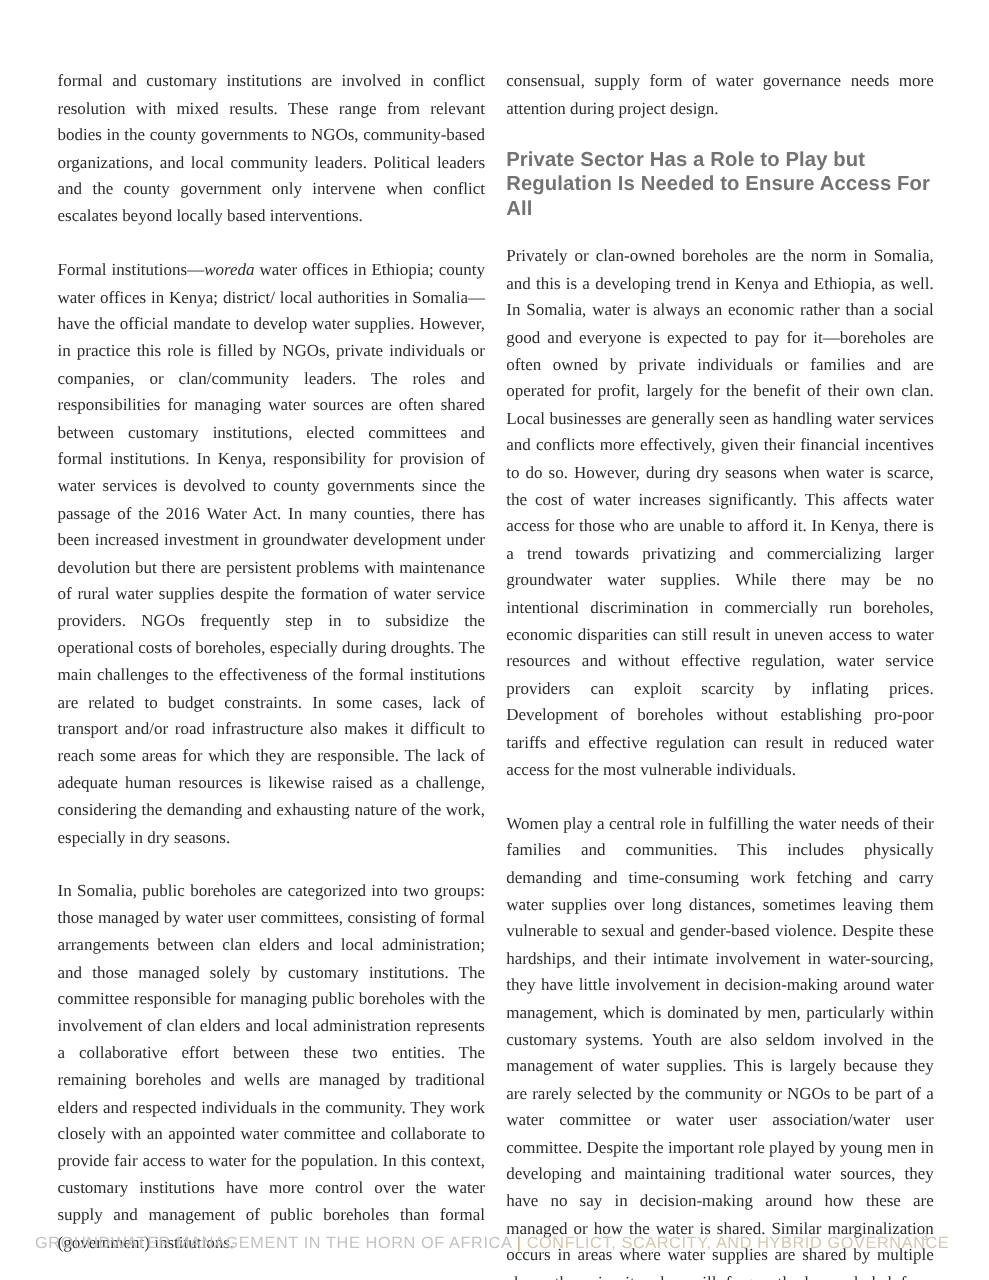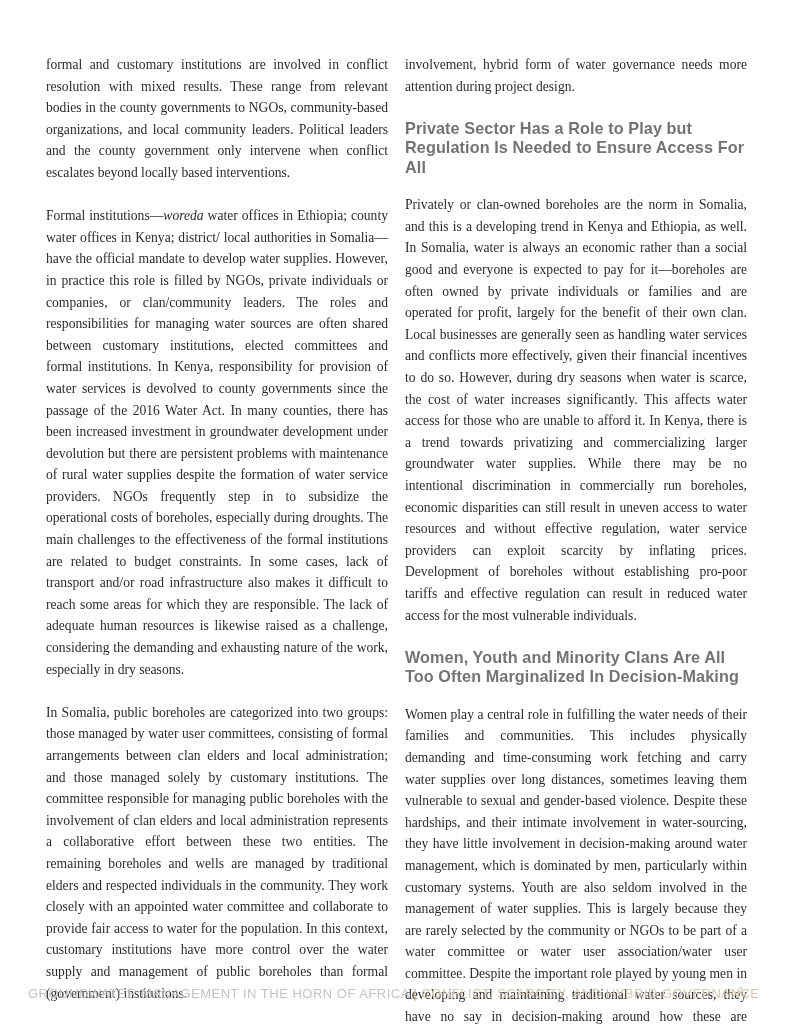--- a/index.html
+++ b/index.html
@@ -43,24 +43,23 @@
 <body>
 
 <div class="col col-left">
   <p>formal and customary institutions are involved in conflict resolution with mixed results. These range from relevant bodies in the county governments to NGOs, community-based organizations, and local community leaders. Political leaders and the county government only intervene when conflict escalates beyond locally based interventions.</p>
   <p><span>Formal institutions—</span><em>woreda</em><span> water offices in Ethiopia; county water offices in Kenya; district/ local authorities in Somalia—have the official mandate to develop water supplies. However, in practice this role is filled by NGOs, private individuals or companies, or clan/community leaders. The roles and responsibilities for managing water sources are often shared between customary institutions, elected committees and formal institutions. In Kenya, responsibility for provision of water services is devolved to county governments since the passage of the 2016 Water Act. In many counties, there has been increased investment in groundwater development under devolution but there are persistent problems with maintenance of rural water supplies despite the formation of water service providers. NGOs frequently step in to subsidize the operational costs of boreholes, especially during droughts. The main challenges to the effectiveness of the formal institutions are related to budget constraints. In some cases, lack of transport and/or road infrastructure also makes it difficult to reach some areas for which they are responsible. The lack of adequate human resources is likewise raised as a challenge, considering the demanding and exhausting nature of the work, especially in dry seasons.</span></p>
   <p>In Somalia, public boreholes are categorized into two groups: those managed by water user committees, consisting of formal arrangements between clan elders and local administration; and those managed solely by customary institutions. The committee responsible for managing public boreholes with the involvement of clan elders and local administration represents a collaborative effort between these two entities. The remaining boreholes and wells are managed by traditional elders and respected individuals in the community. They work closely with an appointed water committee and collaborate to provide fair access to water for the population. In this context, customary institutions have more control over the water supply and management of public boreholes than formal (government) institutions.</p>
 
 </div>
 
 <div class="col col-right">
-  <p>involvement, hybrid form of water governance needs more attention during project design.</p>
+  <p>consensual, supply form of water governance needs more attention during project design.</p>
   <h2 class="section-heading">Private Sector Has a Role to Play but Regulation Is Needed to Ensure Access For All</h2>
   <p>Privately or clan-owned boreholes are the norm in Somalia, and this is a developing trend in Kenya and Ethiopia, as well. In Somalia, water is always an economic rather than a social good and everyone is expected to pay for it—boreholes are often owned by private individuals or families and are operated for profit, largely for the benefit of their own clan. Local businesses are generally seen as handling water services and conflicts more effectively, given their financial incentives to do so. However, during dry seasons when water is scarce, the cost of water increases significantly. This affects water access for those who are unable to afford it. In Kenya, there is a trend towards privatizing and commercializing larger groundwater water supplies. While there may be no intentional discrimination in commercially run boreholes, economic disparities can still result in uneven access to water resources and without effective regulation, water service providers can exploit scarcity by inflating prices. Development of boreholes without establishing pro-poor tariffs and effective regulation can result in reduced water access for the most vulnerable individuals.</p>
-  <h2 class="section-heading">Women, Youth and Minority Clans Are All Too Often Marginalized In Decision-Making</h2>
   <p class="last">Women play a central role in fulfilling the water needs of their families and communities. This includes physically demanding and time-consuming work fetching and carry water supplies over long distances, sometimes leaving them vulnerable to sexual and gender-based violence. Despite these hardships, and their intimate involvement in water-sourcing, they have little involvement in decision-making around water management, which is dominated by men, particularly within customary systems. Youth are also seldom involved in the management of water supplies. This is largely because they are rarely selected by the community or NGOs to be part of a water committee or water user association/water user committee. Despite the important role played by young men in developing and maintaining traditional water sources, they have no say in decision-making around how these are managed or how the water is shared. Similar marginalization occurs in areas where water supplies are shared by multiple clans, the minority clan will frequently be excluded from management committees and have little or no say in decisions around water sharing.</p>
 </div>
 
 <div class="footer">
   <span>GROUNDWATER MANAGEMENT IN THE HORN OF AFRICA</span>
   <span class="sep">|</span>
   <span class="subtitle">CONFLICT, SCARCITY, AND HYBRID GOVERNANCE</span>
 </div>
 <div class="page-number">3</div>
 

